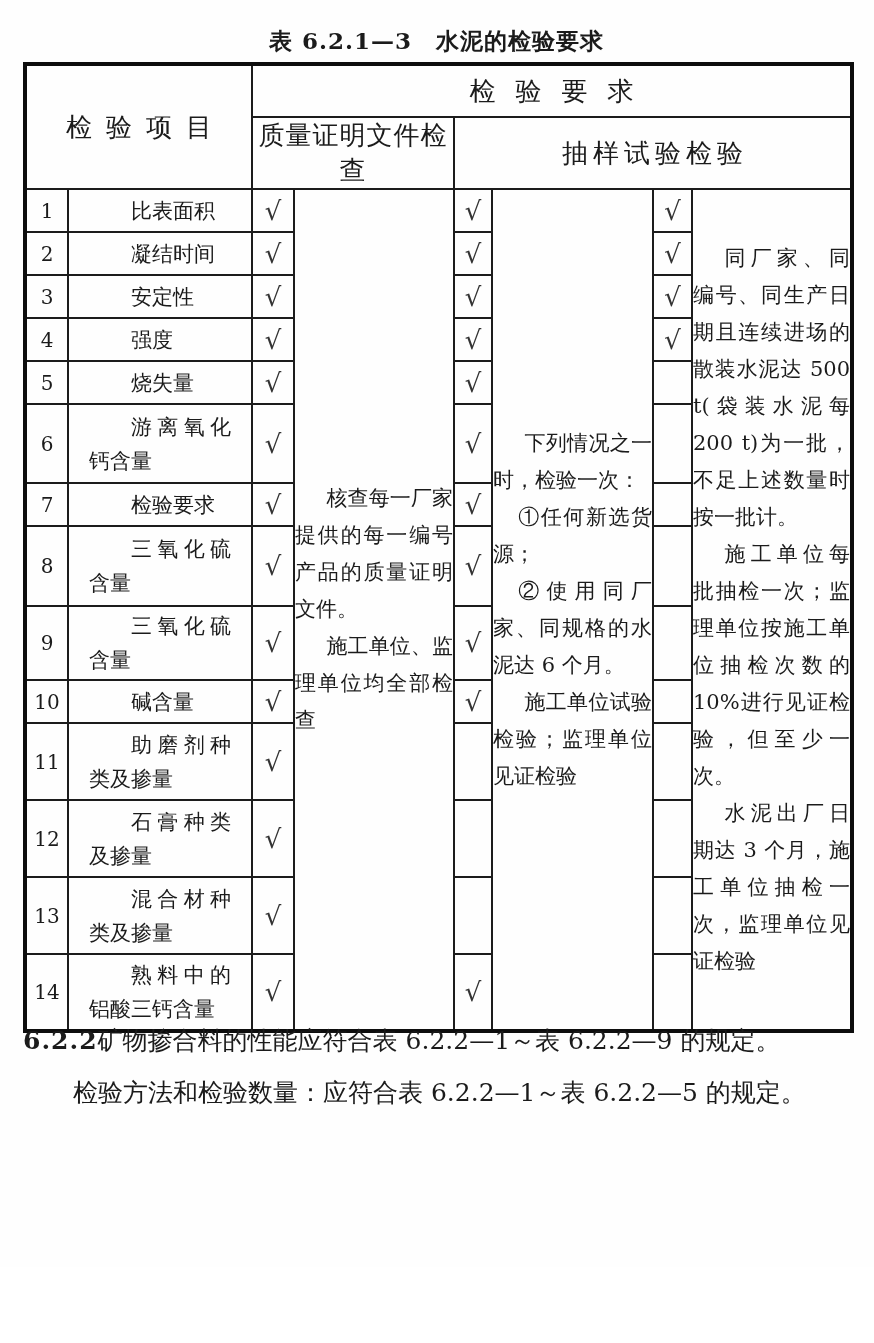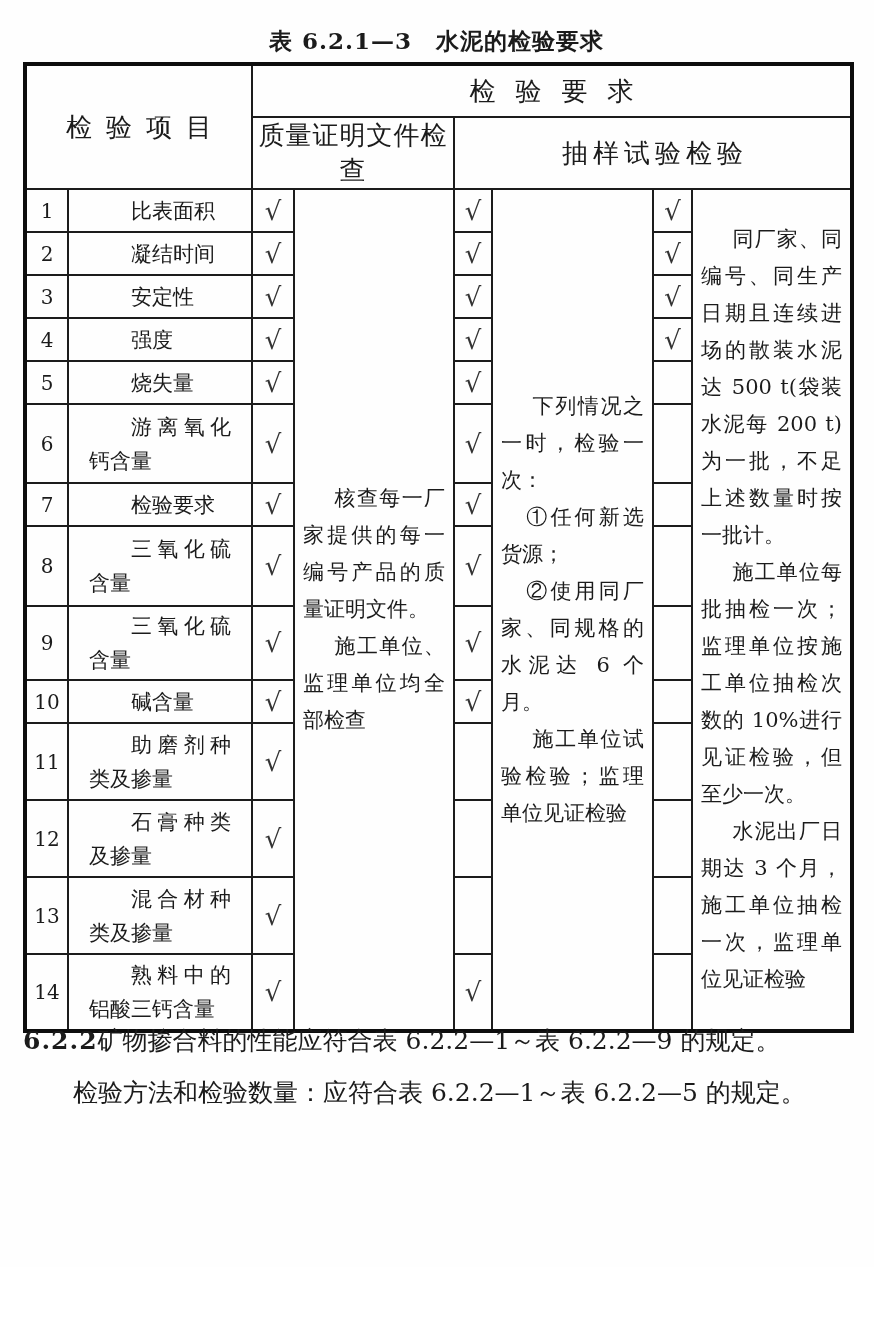--- a/index.html
+++ b/index.html
@@ -26,21 +26,21 @@
   .hcell.sp-cert  { letter-spacing:1px; }
   .num  { text-align:center; font-size:20px; }
   .item {
     font-size:21px; line-height:34px; padding:2px 20px;
     text-align:justify; text-indent:2em;
   }
   .chk  {
     text-align:center; font-size:26px; color:#333;
     font-family:"DejaVu Sans","Liberation Sans",sans-serif; font-weight:400;
   }
-  .note { padding:4px 8px; }
+  .note { padding:4px 0; }
   .note p {
     font-size:21px; line-height:37px; text-align:justify; text-indent:1.5em;
   }
   .note p.ind-circ { text-indent:1.2em; }
   .paras { position:absolute; left:23px; top:1018px; width:828px; }
   .paras p { font-size:25px; line-height:45px; text-align:justify; }
   .paras p.p2 { text-indent:2em; margin-top:7px; }
   .plabel { font-weight:bold; letter-spacing:1px; }
   .pagenum {
     position:absolute; left:52px; top:1281px; font-size:24px;

